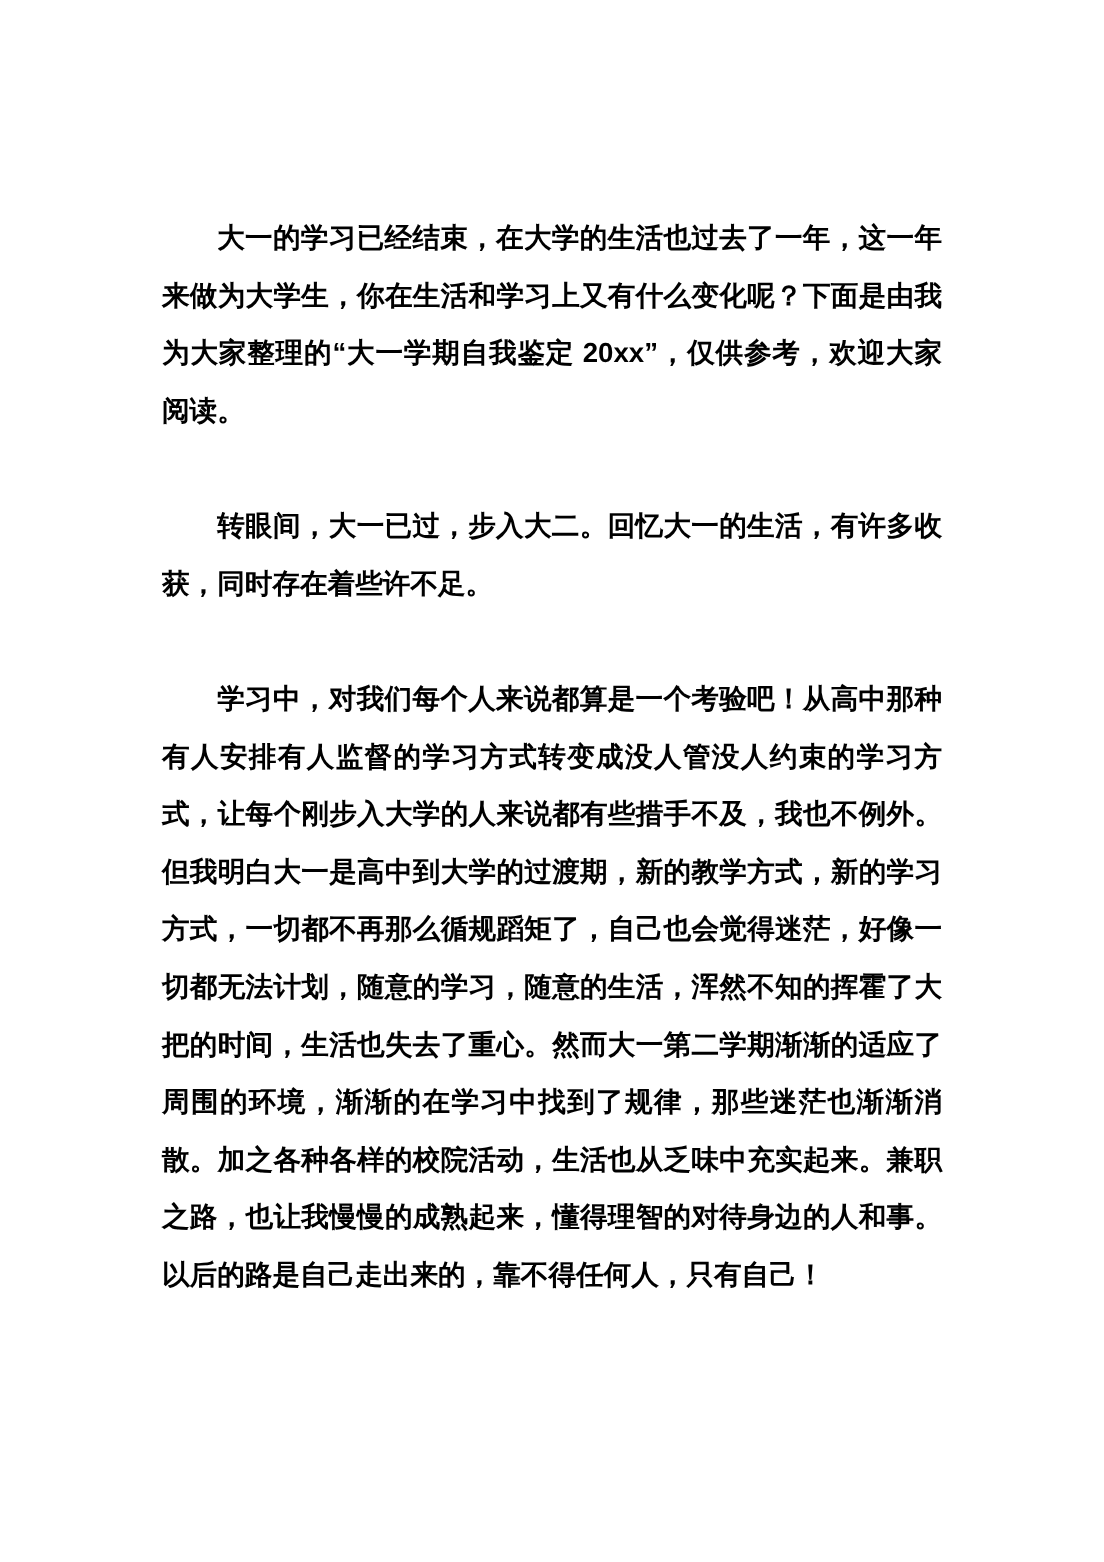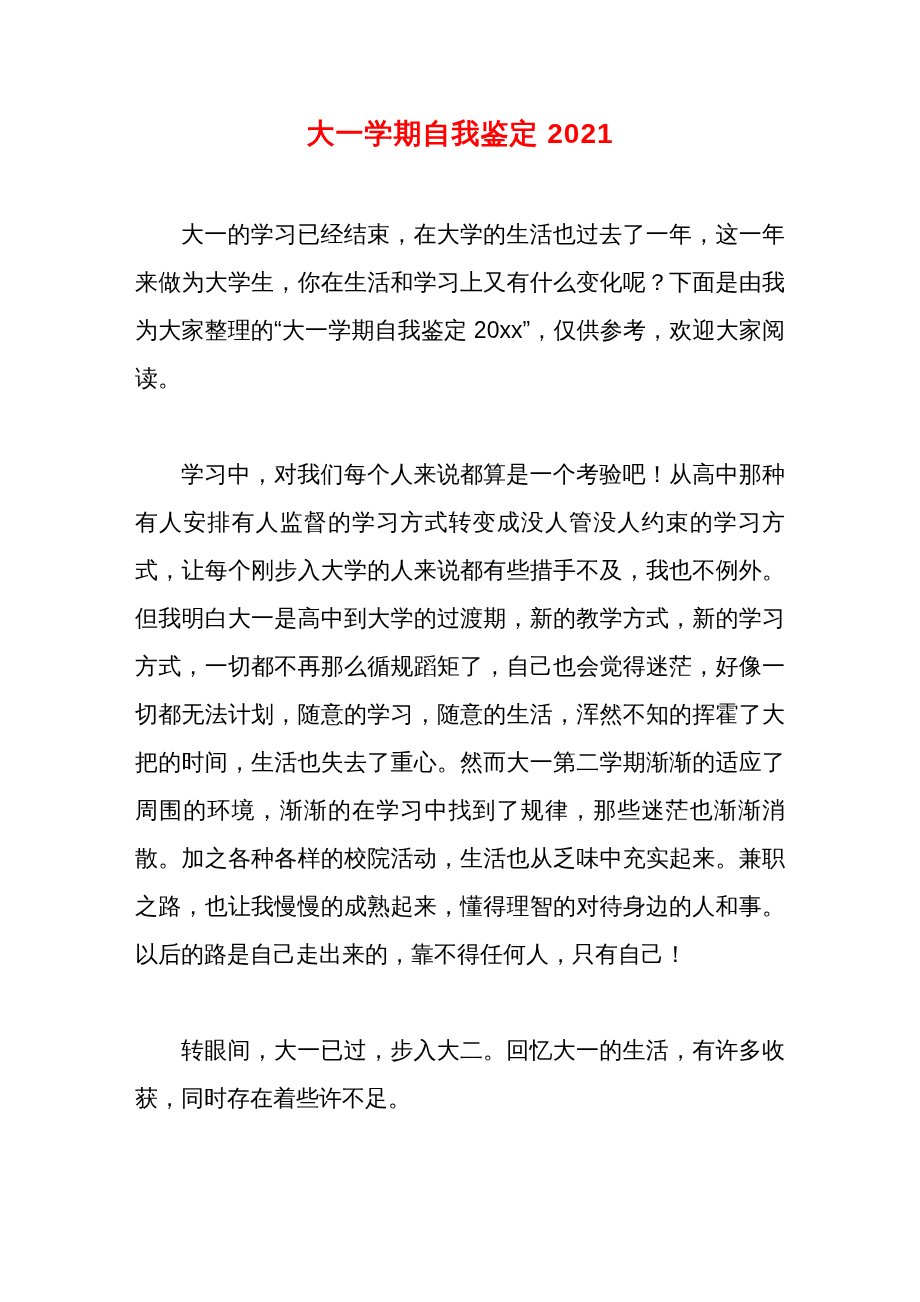--- a/index.html
+++ b/index.html
@@ -29,30 +29,30 @@
   }
   .para {
     margin: 48px 0 0 0;
     font-size: 23px;
     line-height: 48px;
     color: #000000;
     text-align: justify;
     text-justify: inter-ideograph;
     text-indent: 2em;
     word-break: break-all;
+    font-weight: bold;
   }
   .para.first {
     margin-top: 58px;
   }
 </style>
 </head>
 <body>
 
 <main class="page">
-  <h1 class="doc-title">大一学期自我鉴定 2021</h1>
 
   <p class="para first">大一的学习已经结束，在大学的生活也过去了一年，这一年来做为大学生，你在生活和学习上又有什么变化呢？下面是由我为大家整理的“大一学期自我鉴定 20xx”，仅供参考，欢迎大家阅读。</p>
 
 
+  <p class="para">转眼间，大一已过，步入大二。回忆大一的生活，有许多收获，同时存在着些许不足。</p>
+
   <p class="para">学习中，对我们每个人来说都算是一个考验吧！从高中那种有人安排有人监督的学习方式转变成没人管没人约束的学习方式，让每个刚步入大学的人来说都有些措手不及，我也不例外。但我明白大一是高中到大学的过渡期，新的教学方式，新的学习方式，一切都不再那么循规蹈矩了，自己也会觉得迷茫，好像一切都无法计划，随意的学习，随意的生活，浑然不知的挥霍了大把的时间，生活也失去了重心。然而大一第二学期渐渐的适应了周围的环境，渐渐的在学习中找到了规律，那些迷茫也渐渐消散。加之各种各样的校院活动，生活也从乏味中充实起来。兼职之路，也让我慢慢的成熟起来，懂得理智的对待身边的人和事。以后的路是自己走出来的，靠不得任何人，只有自己！</p>
-
-  <p class="para">转眼间，大一已过，步入大二。回忆大一的生活，有许多收获，同时存在着些许不足。</p>
 </main>
 
 </body></html>

